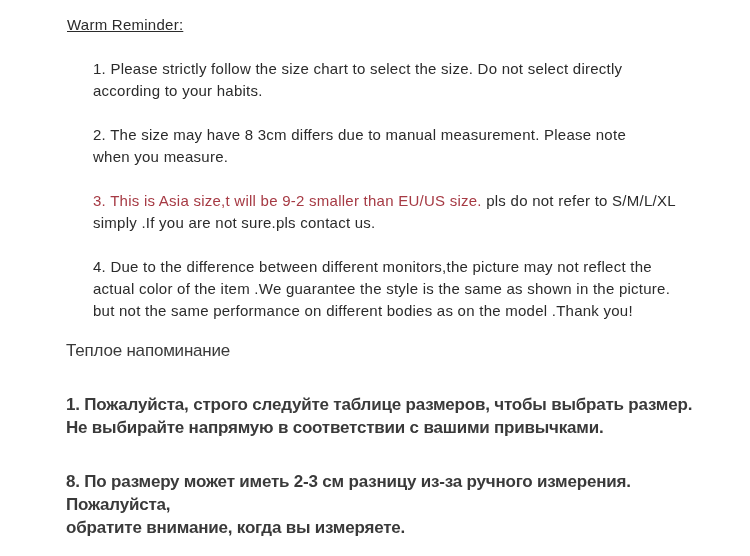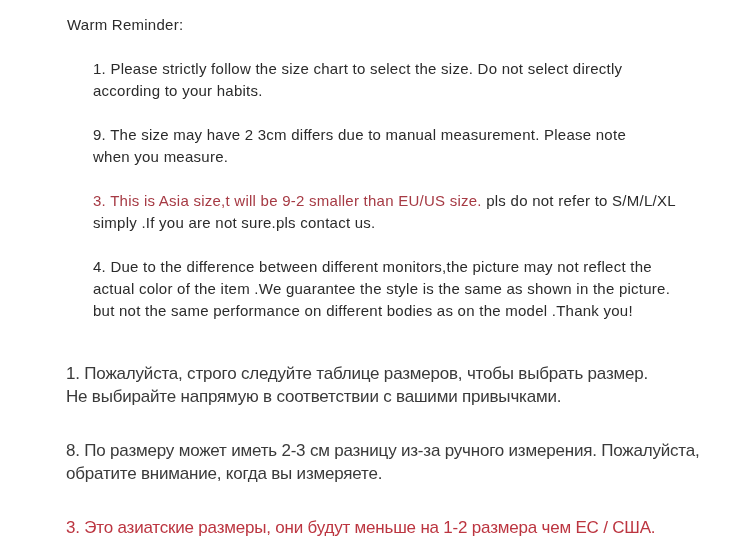--- a/index.html
+++ b/index.html
@@ -13,21 +13,21 @@
   .panel { width: 750px; height: 556px; }
 
   
   .en {
     padding-top: 14px;
     color: var(--en_text, #2b2b2b);
     font-size: 15px;
     line-height: 22px;
     letter-spacing: 0.25px;
   }
-  .en-title { margin-left: 67px; }
+  .en-title { margin-left: 67px; text-decoration: underline; }
   .en-item {
     padding-left: 93px;
     text-indent: -7px;
     white-space: pre-line;
   }
   .en .red { color: var(--en_red, #a63a44); }
 
   
   .ru {
     margin-top: 17px;
@@ -36,55 +36,57 @@
     line-height: 23px;
     letter-spacing: -0.2px;
   }
   .ru-title { margin-left: 66px; }
   .ru-item {
     margin-left: 66px;
     margin-right: 30px;
     text-indent: 6px;
     white-space: pre-line;
     margin-top: 8px;
+    font-weight: bold;
   }
   .ru-item:first-of-type { margin-top: 1px; }
   .ru .red { color: var(--ru_red, #bc3540); }
 </style>
 </head>
 <body>
 
 <div class="panel">
 
   <div class="en">
     <div class="en-title">Warm Reminder:</div>
 
     <div class="en-item">
       <span>1. Please strictly follow the size chart to select the size. Do not select directly
 according to your habits.</span>
     </div>
 
     <div class="en-item">
-      <span>9. The size may have 2 3cm differs due to manual measurement. Please note
+      <span>2. The size may have 8 3cm differs due to manual measurement. Please note
 when you measure.</span>
     </div>
 
     <div class="en-item">
       <span class="red">3. This is Asia size,t will be 9-2 smaller than EU/US size.</span><span> pls do not refer to S/M/L/XL
 simply .If you are not sure.pls contact us.</span>
     </div>
 
     <div class="en-item">
       <span>4. Due to the difference between different monitors,the picture may not reflect the
 actual color of the item .We guarantee the style is the same as shown in the picture.
 but not the same performance on different bodies as on the model .Thank you!</span>
     </div>
   </div>
 
   <div class="ru">
+    <div class="ru-title">Теплое напоминание</div>
 
     <div class="ru-item">
       <span>1. Пожалуйста, строго следуйте таблице размеров, чтобы выбрать размер.
 Не выбирайте напрямую в соответствии с вашими привычками.</span>
     </div>
 
     <div class="ru-item">
       <span>8. По размеру может иметь 2-3 см разницу из-за ручного измерения. Пожалуйста,
 обратите внимание, когда вы измеряете.</span>
     </div>

